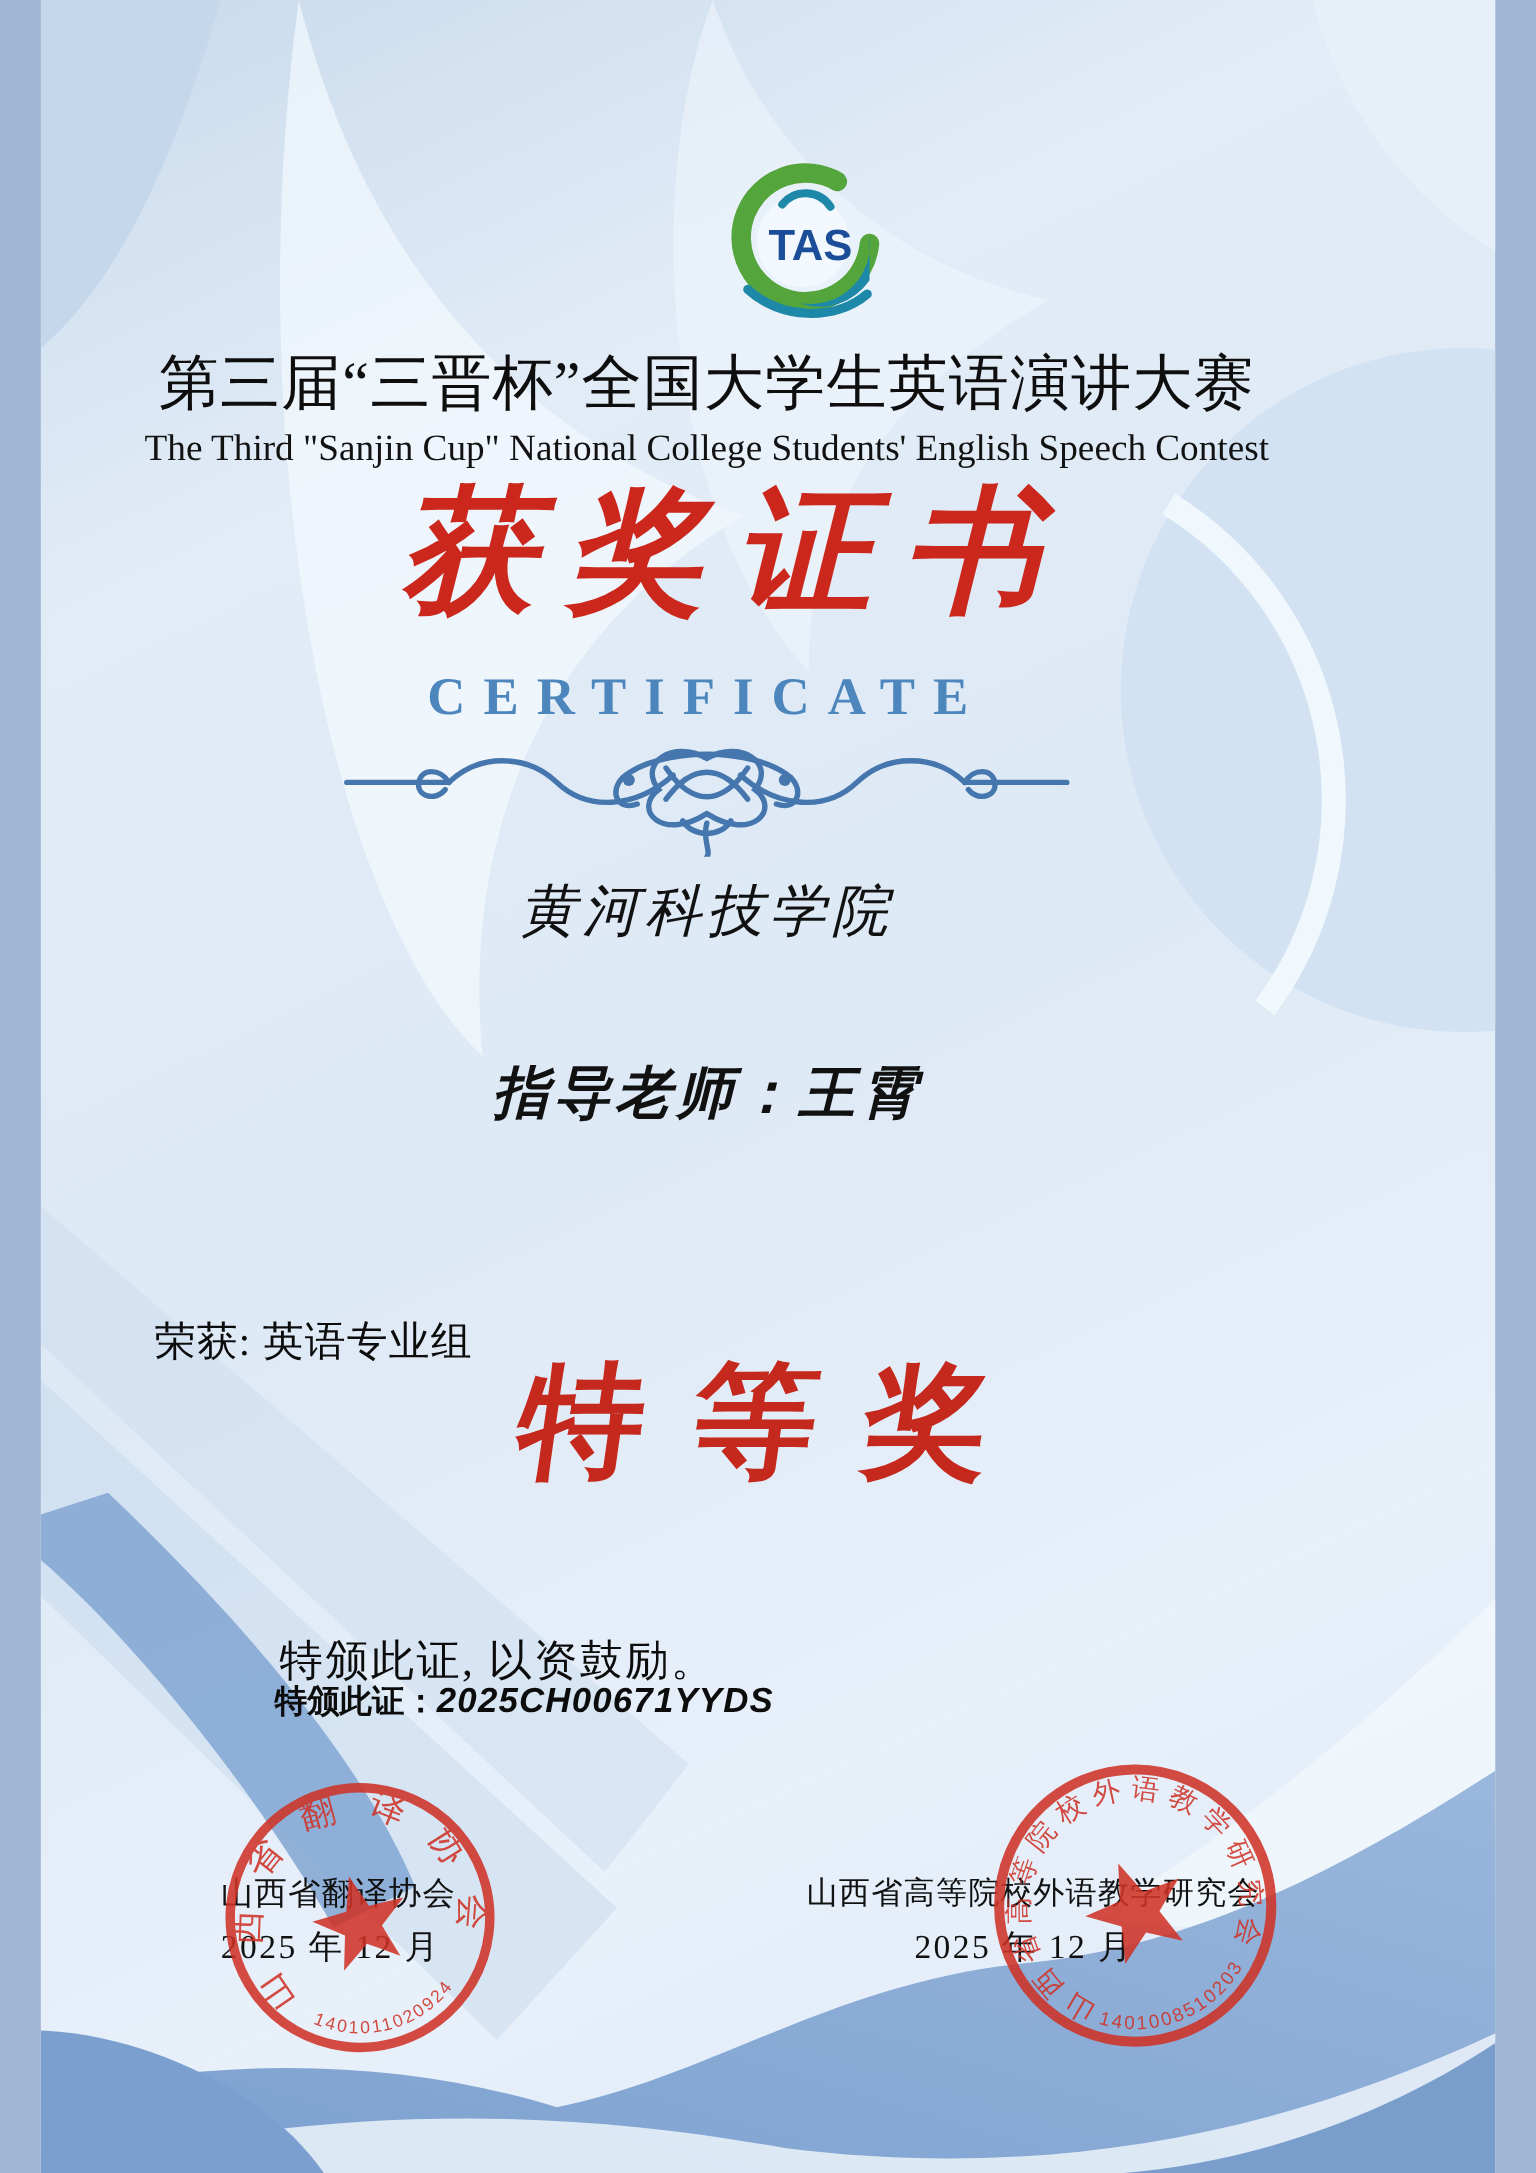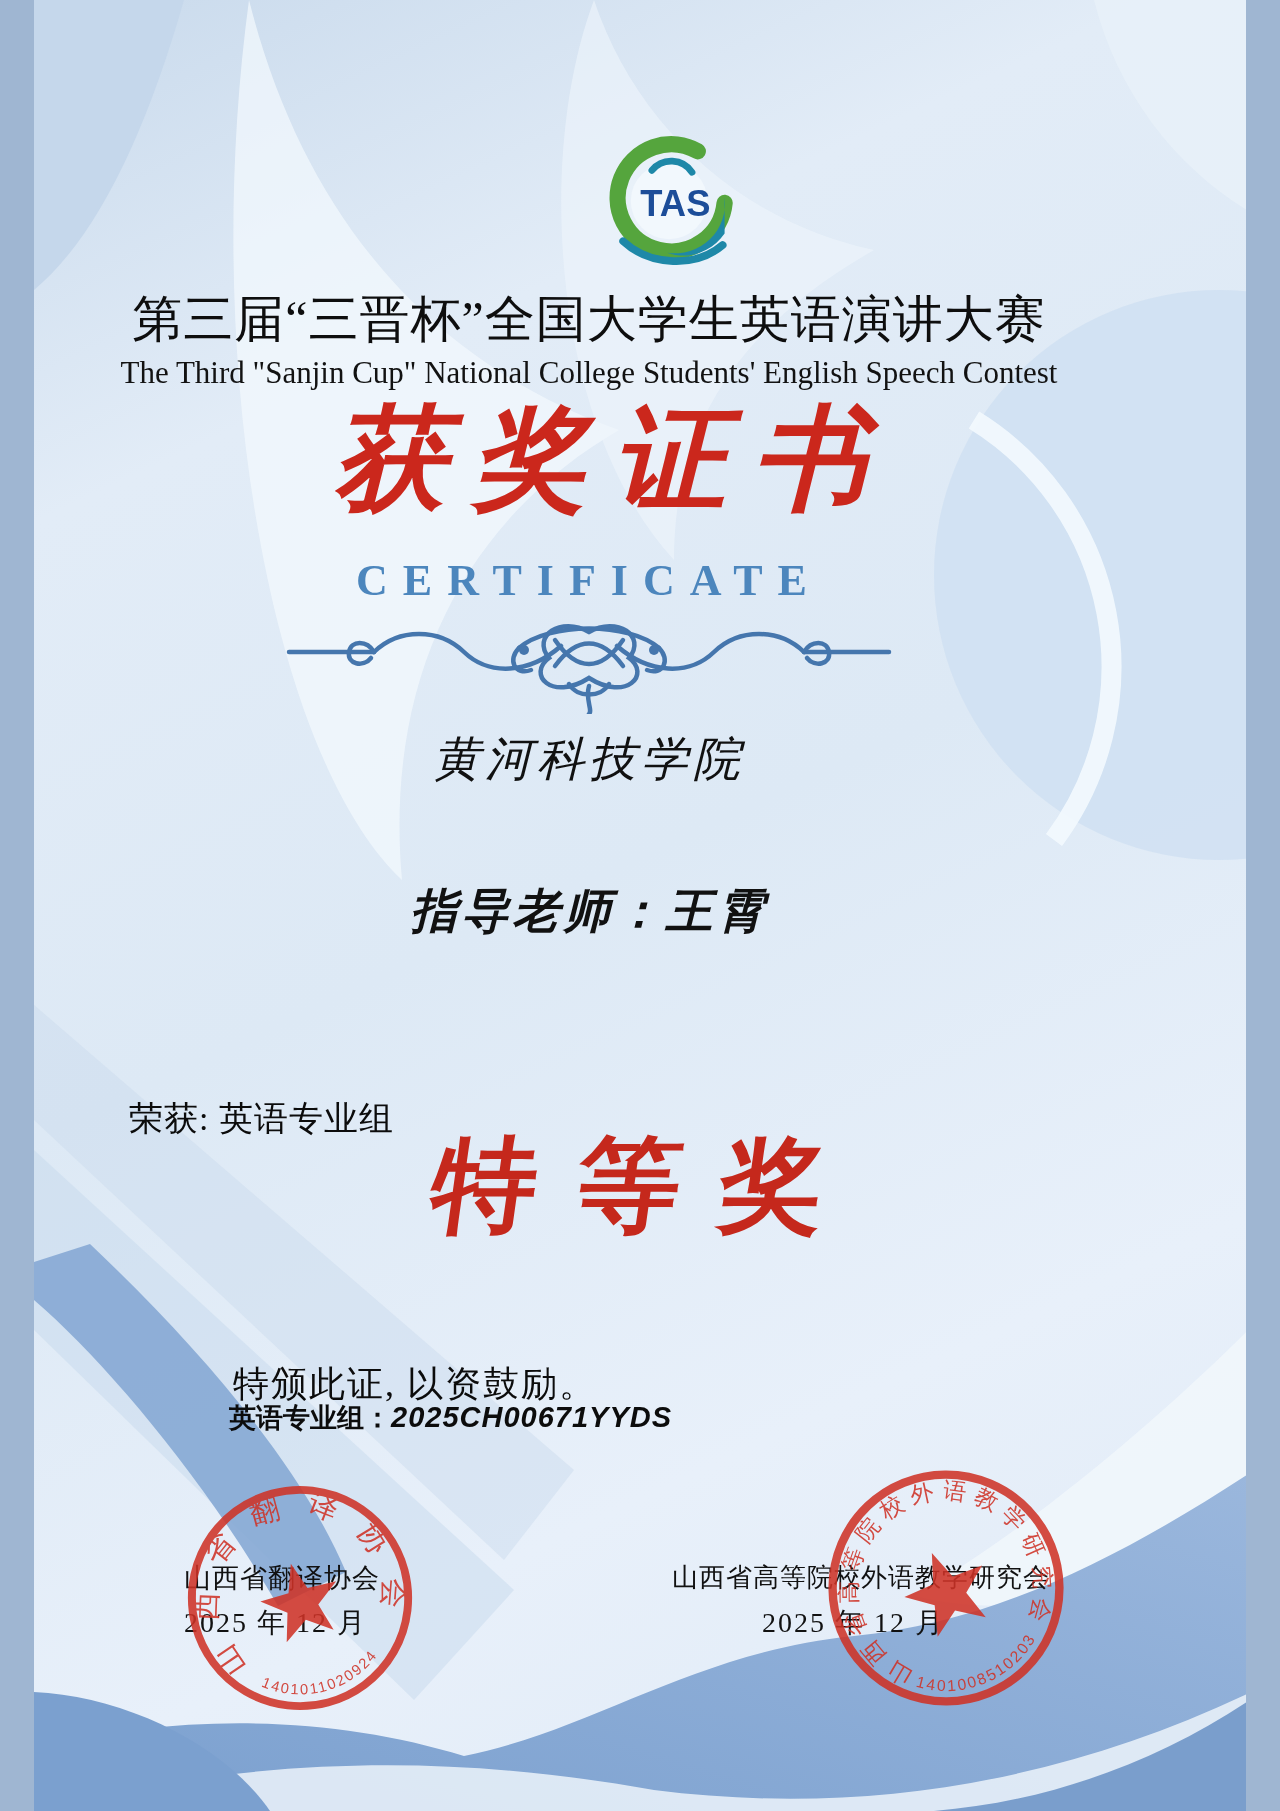--- a/index.html
+++ b/index.html
@@ -97,21 +97,21 @@
     <circle cx="375" cy="36" r="5" fill="#4576ad"></circle>
   </svg>
 
   <div class="abs school center">黄河科技学院</div>
   <div class="abs advisor center">指导老师：王霄</div>
 
   <div class="abs body2">荣获: 英语专业组</div>
   <div class="abs grand-award center">特等奖</div>
   <div class="abs closing">特颁此证, 以资鼓励。</div>
   <div class="abs certno">
-    <span>英语专业组：</span><span class="num">2025CH00671YYDS</span>
+    <span>特颁此证：</span><span class="num">2025CH00671YYDS</span>
   </div>
 
   <div class="abs org-l">山西省翻译协会</div>
   <div class="abs date-l">2025 年 12 月</div>
   <div class="abs org-r">山西省高等院校外语教学研究会</div>
   <div class="abs date-r">2025 年 12 月</div>
 
   <svg class="abs seal seal-l" viewBox="-120 -120 240 240">
     <defs>
       <path id="sealL-ring" d="M -62 58 A 85 85 0 1 1 62 58"></path>

